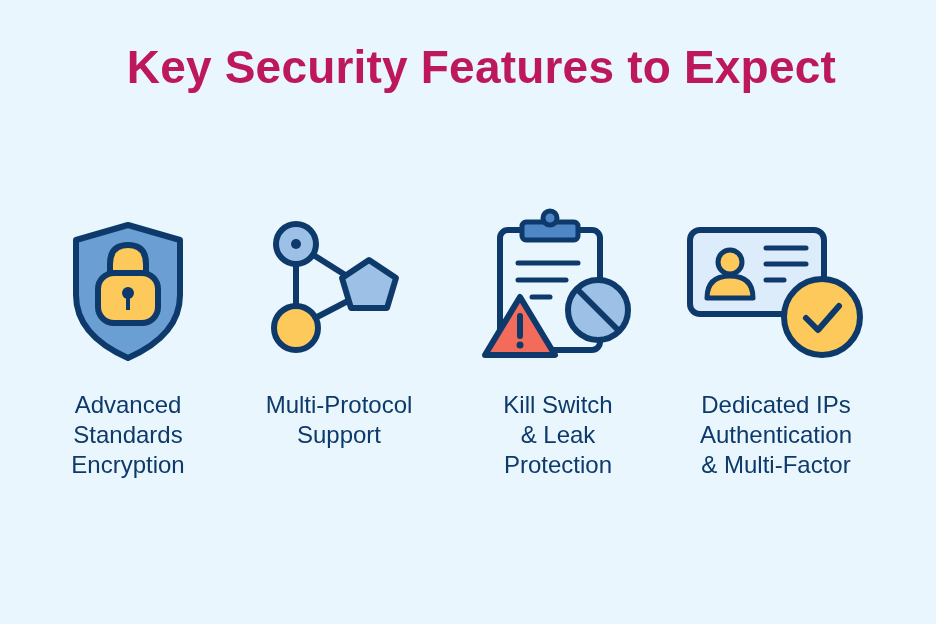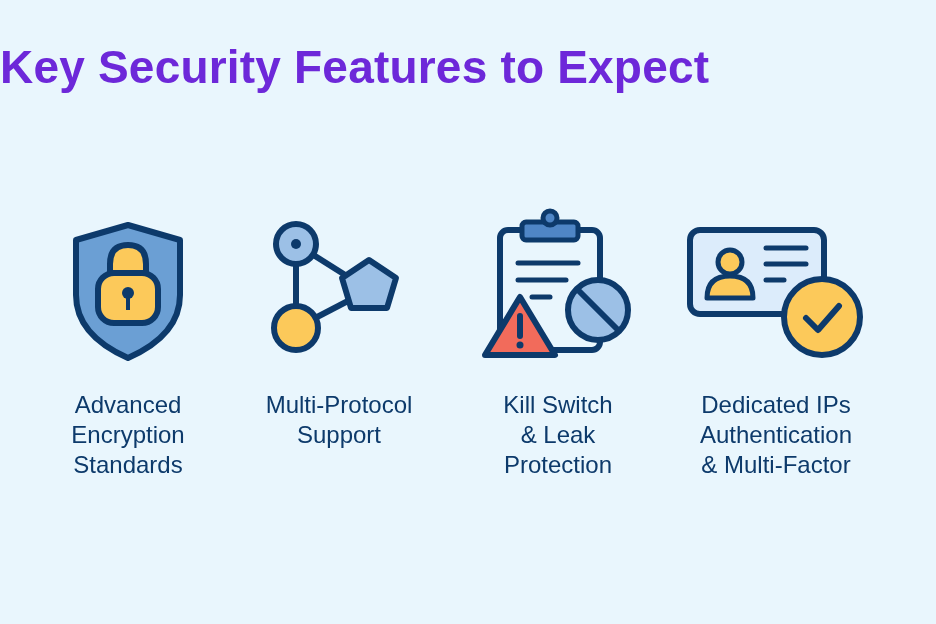--- a/index.html
+++ b/index.html
@@ -5,22 +5,22 @@
   html, body { margin:0; padding:0; }
   body {
     width:936px; height:624px; overflow:hidden;
     background:#e9f6fd;
     font-family:"Liberation Sans", sans-serif;
     color:#0d3a6b;
     position:relative;
   }
   .title {
     position:absolute; left:0; top:40px; width:836px;
-    text-align:left; font-size:46px; font-weight:bold;
-    color:#6d28d9; letter-spacing:0.2px;
+    text-align:right; font-size:46px; font-weight:bold;
+    color:#be185d; letter-spacing:0.2px;
   }
   .feature { position:absolute; top:200px; width:220px; }
   .feature svg { position:absolute; }
   .label {
     position:absolute; top:190px; left:0; width:220px;
     text-align:center; font-size:24px; line-height:30px; color:#0d3a6b;
   }
   .label span { display:block; }
 </style>
 </head>
@@ -32,22 +32,22 @@
   <svg width="220" height="170" viewBox="0 0 220 170" style="left:0;top:0;">
     <path d="M110 25 L162 40 L162 95 Q162 135 110 158 Q58 135 58 95 L58 40 Z" fill="#6b9fd4" stroke="#0d3a6b" stroke-width="6" stroke-linejoin="round"></path>
     <path d="M92 75 L92 64 Q92 45 110 45 Q128 45 128 64 L128 75" fill="#fcc95a" stroke="#0d3a6b" stroke-width="6"></path>
     <path d="M97 75 L97 64 Q97 51 110 51 Q123 51 123 64 L123 75" fill="none"></path>
     <rect x="80" y="73" width="60" height="50" rx="16" fill="#fcc95a" stroke="#0d3a6b" stroke-width="6"></rect>
     <circle cx="110" cy="93" r="6" fill="#0d3a6b"></circle>
     <rect x="108" y="95" width="4" height="15" fill="#0d3a6b"></rect>
   </svg>
   <div class="label">
     <span>Advanced</span>
+    <span>Standards</span>
     <span>Encryption</span>
-    <span>Standards</span>
   </div>
 </div>
 
 <div class="feature" style="left:229px;">
   <svg width="220" height="170" viewBox="0 0 220 170" style="left:0;top:0;">
     <line x1="67" y1="44" x2="67" y2="128" stroke="#0d3a6b" stroke-width="6"></line>
     <line x1="67" y1="44" x2="140" y2="90" stroke="#0d3a6b" stroke-width="6"></line>
     <line x1="67" y1="128" x2="140" y2="90" stroke="#0d3a6b" stroke-width="6"></line>
     <circle cx="67" cy="44" r="20" fill="#9cc0e6" stroke="#0d3a6b" stroke-width="6"></circle>
     <circle cx="67" cy="44" r="5" fill="#0d3a6b"></circle>

